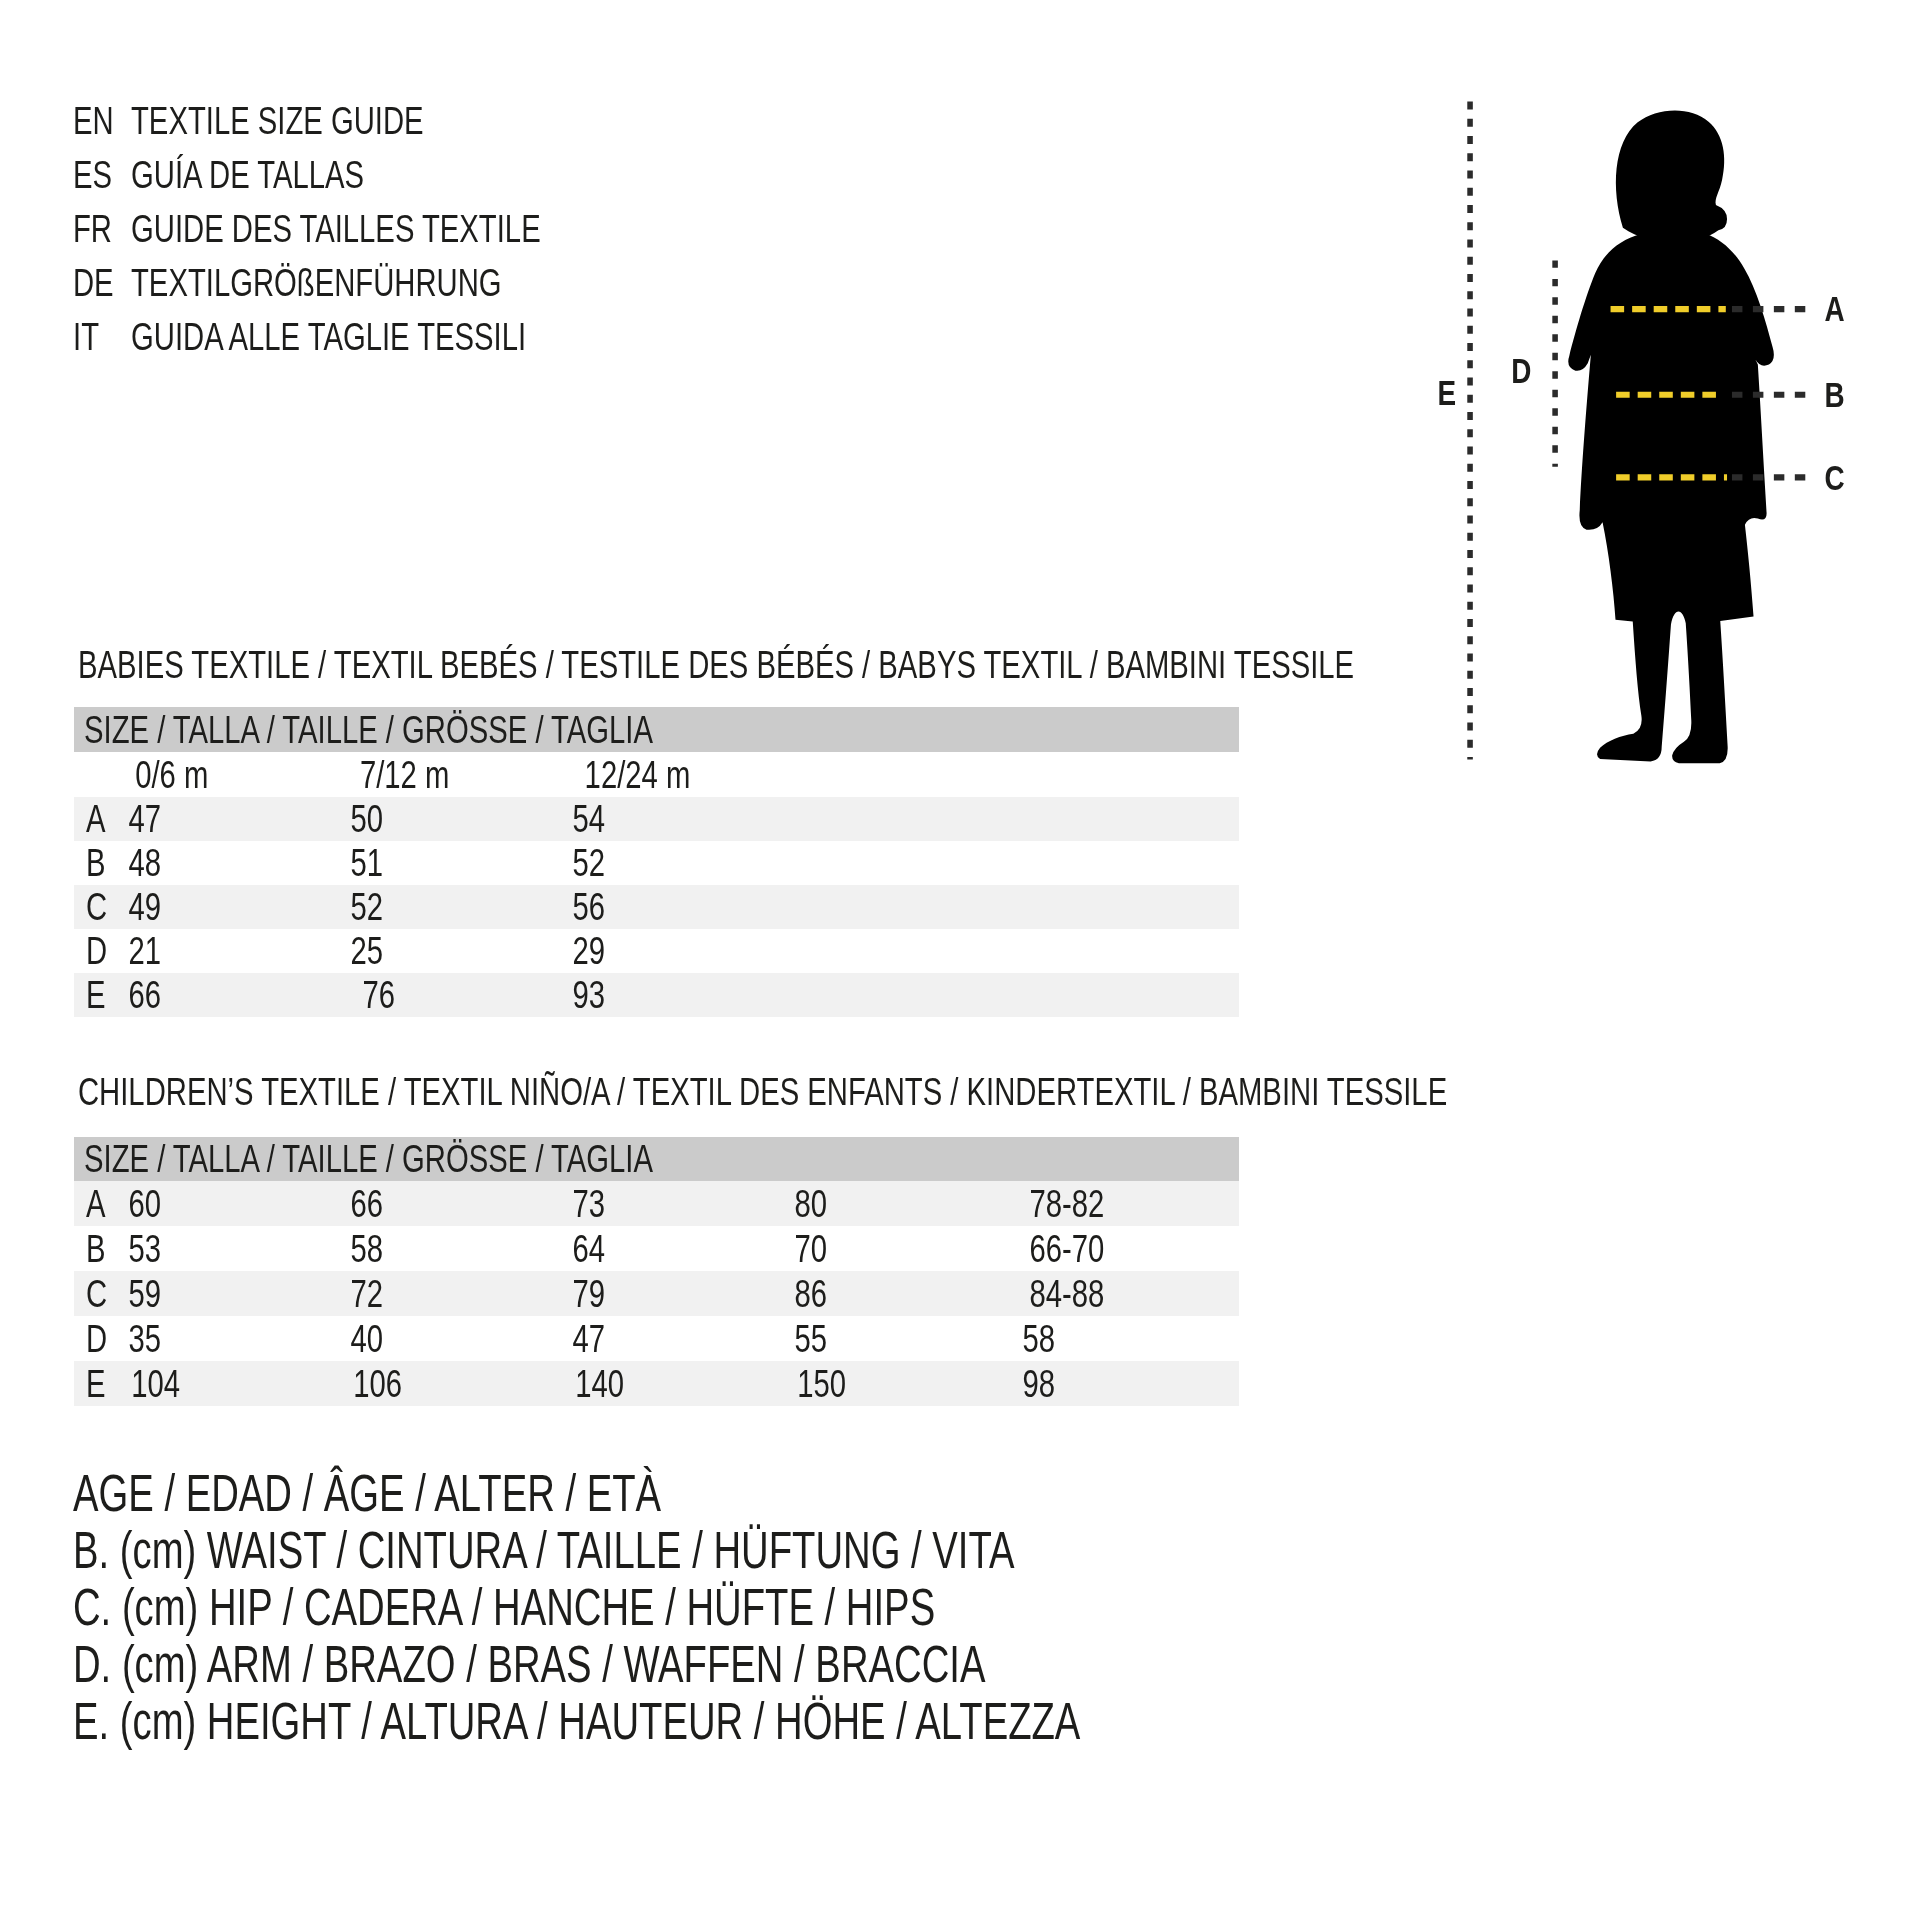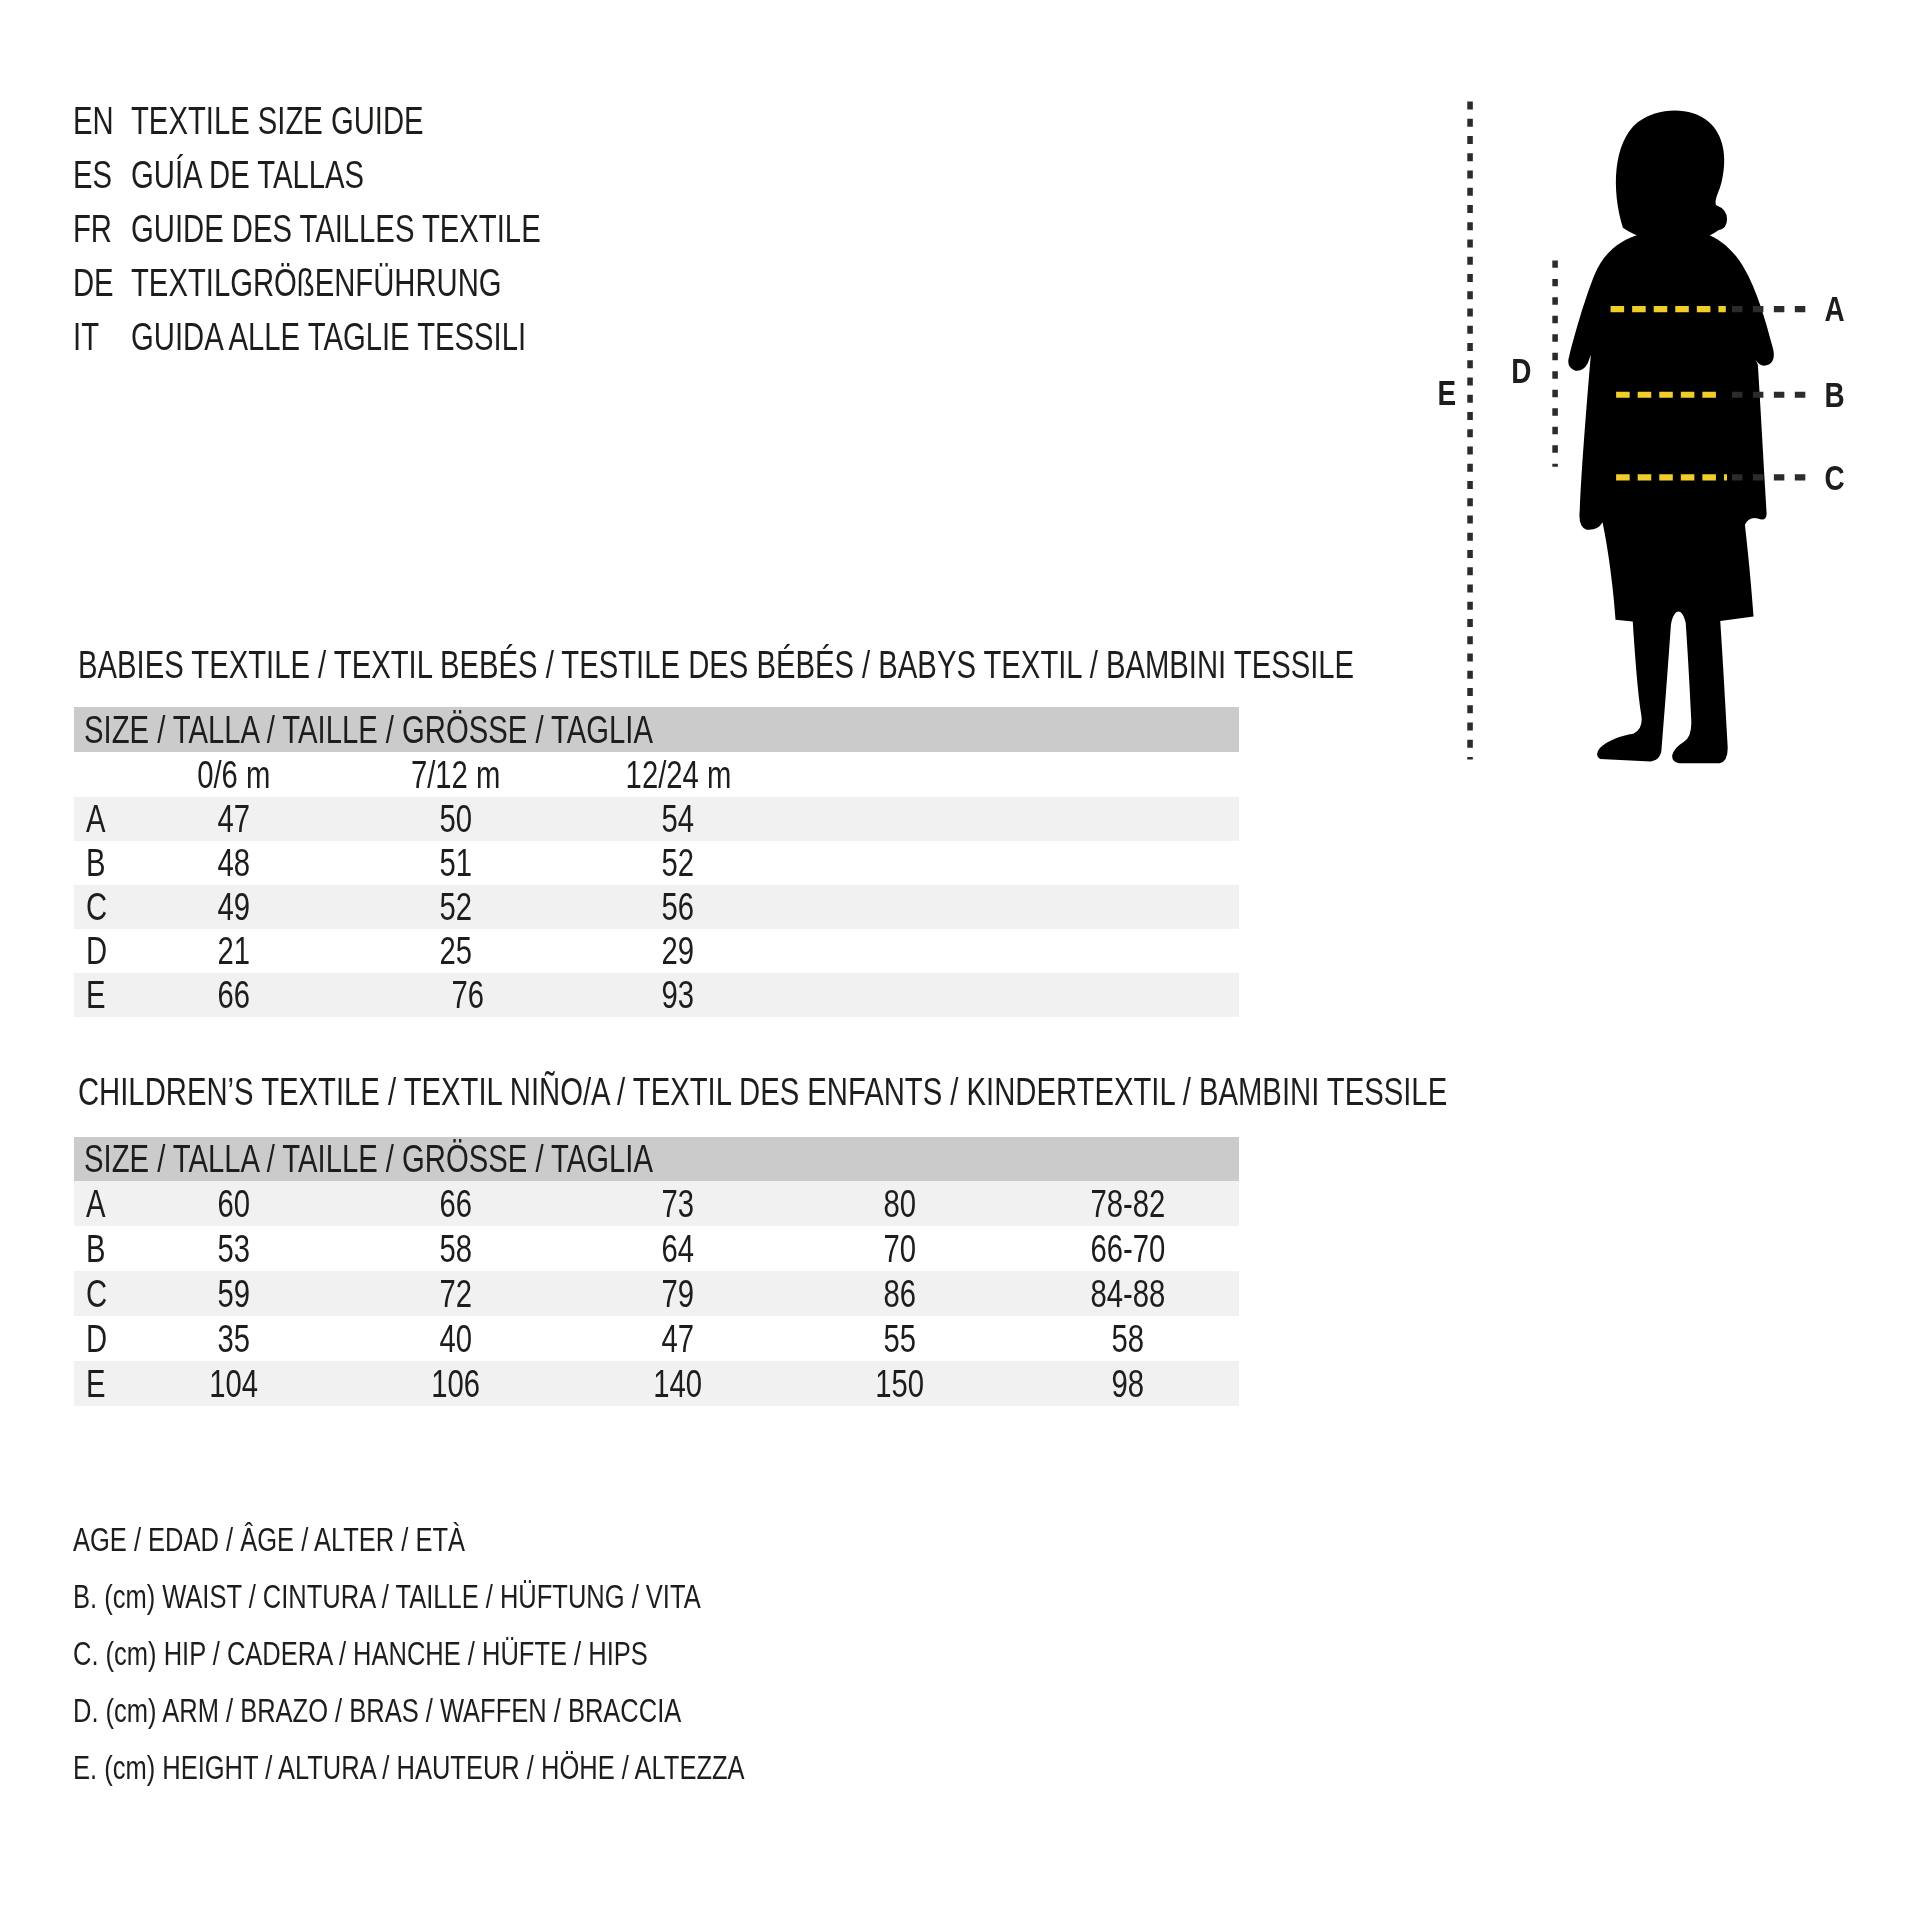--- a/index.html
+++ b/index.html
@@ -38,24 +38,24 @@
   .btable .sg-bar{height:45px;}
   .ctable .sg-bar{height:44px;}
   .colrow{position:relative;}
   .btable .colrow{height:45px;}
   .ctable .colrow{height:44px;}
   .trow{position:relative;}
   .btable .trow{height:44px;}
   .ctable .trow{height:45px;}
   .trow.stripe{background:var(--stripe-bg);}
   .rlabel{position:absolute;left:12.3px;top:0;height:100%;display:flex;align-items:center;}
-  .cell{position:absolute;top:0;height:100%;width:222px;display:flex;align-items:center;justify-content:center;text-align:center;}
-
-  
-  .legend{position:absolute;left:73px;top:1511px;font-size:34px;}
+  .cell{position:absolute;top:0;height:100%;width:222px;display:flex;align-items:center;text-align:center;}
+
+  
+  .legend{position:absolute;left:73px;top:1465px;font-size:51px;}
   .legend-line{height:57px;line-height:57px;}
 
   
   .figure{position:absolute;left:1436px;top:86px;width:481px;height:721px;}
   .figure svg{display:block;width:100%;height:100%;}
   .fig-label{font-weight:700;font-size:58px;fill:var(--text);}
   .dash-yellow{stroke:var(--yellow);stroke-width:10;stroke-dasharray:22 13;fill:none;}
   .dash-dark{stroke:var(--dash-dark);stroke-width:10;stroke-dasharray:17 17;fill:none;}
   .dash-dot-e{stroke:var(--dash-dark);stroke-width:9;stroke-dasharray:13 15;fill:none;}
   .dash-dot-d{stroke:var(--dash-dark);stroke-width:9;stroke-dasharray:12 18;fill:none;}

